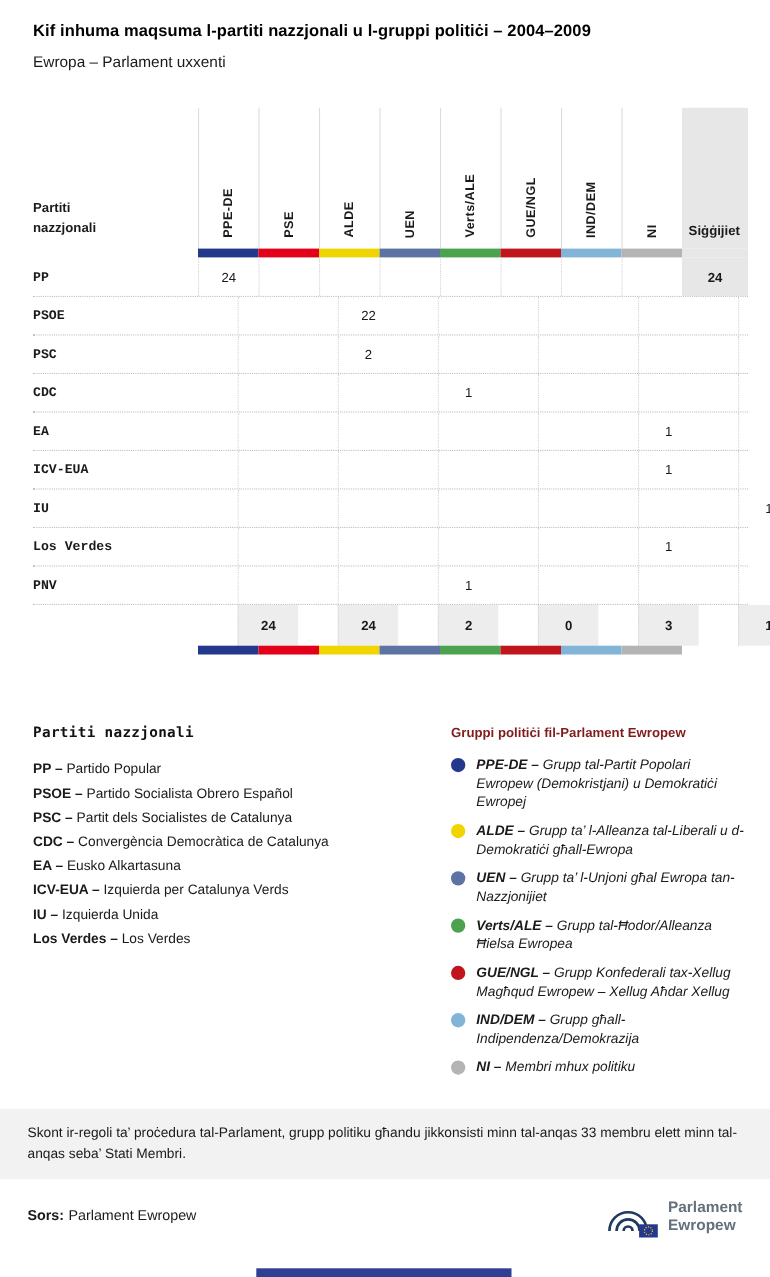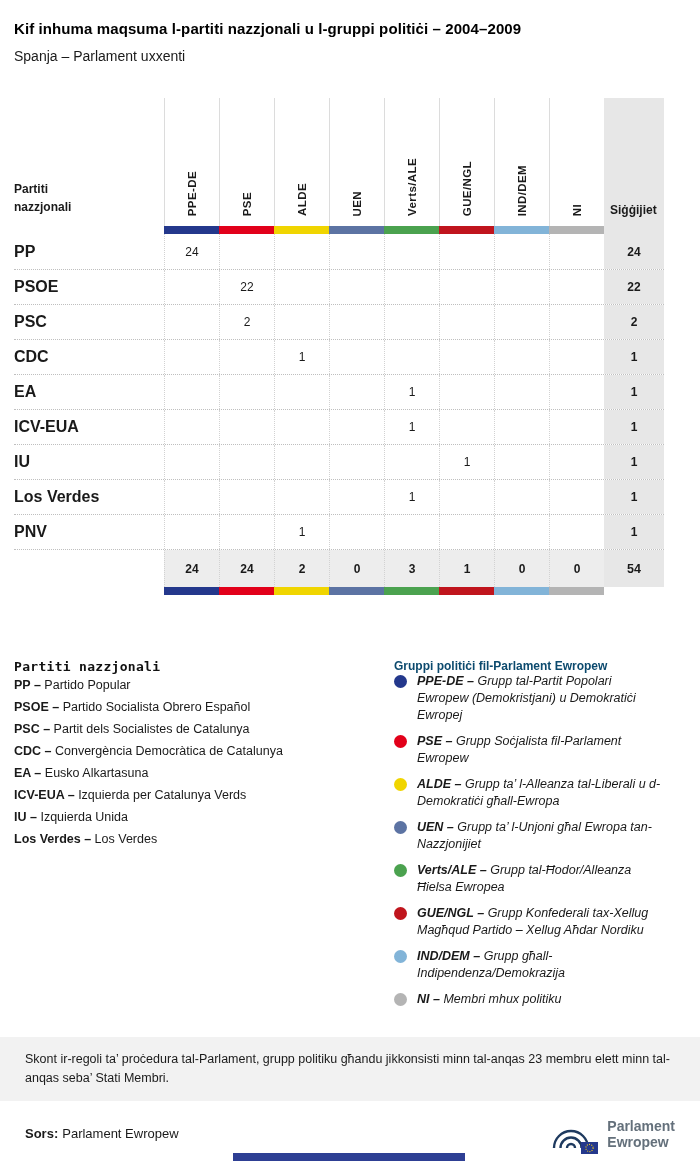--- a/index.html
+++ b/index.html
@@ -1,21 +1,21 @@
 <!DOCTYPE html>
 <html style="--accent-bar: #2e3f94; --seats-col-bg: #e7e7e7; --totals-bg: #ededed; --note-bg: #f2f2f2; --logo-arcs: #1e3a5f; --logo-text: #64707b; --flag-blue: #24388c; --flag-stars: #f7d117;"><head>
 <meta charset="utf-8">
 <style>
   * { margin:0; padding:0; box-sizing:border-box; }
   html,body { background:#fff; }
   body {
     width:700px; height:1161px; position:relative; overflow:hidden;
     font-family:"Liberation Sans", sans-serif; color:#1a1a1a;
   }
-  .content { padding:20px 14px 0; }
+  .content { padding:20px 30px 0; }
   .page-title { font-size:15px; font-weight:700; color:#000; letter-spacing:.1px; }
   .page-subtitle { font-size:14px; font-weight:400; margin-top:11px; color:#1a1a1a; }
 
   
   .seats-table { margin-top:34px; width:650px; }
   .t-row { display:flex; width:650px; }
   .c-party { flex:0 0 150px; width:150px; }
   .c-val   { flex:0 0 55px;  width:55px; }
   .c-seats { flex:0 0 60px;  width:60px; }
 
@@ -25,36 +25,36 @@
   .header-cell { display:flex; align-items:flex-end; justify-content:center; border-left:1px solid #dcdcdc; }
   .vlabel { writing-mode:vertical-rl; transform:rotate(180deg); font-weight:700; font-size:11.5px; letter-spacing:.4px; margin-bottom:10px; white-space:nowrap; }
   .header-seats { background:var(--seats-col-bg,#e7e7e7); display:flex; align-items:flex-end; padding:0 3px 9px 6px; }
   .seats-label { font-weight:700; font-size:12px; }
 
   .t-bars { height:8px; }
   .bar { height:8px; }
   .seats-bg { background:var(--seats-col-bg,#e7e7e7); }
 
   .t-data { height:35px; }
-  .sep { border-top:1px dotted #bfbfbf; }
-  .party-name { display:flex; align-items:center; font-weight:700; font-size:16px; }
+  .sep { border-top:1px dotted #bfbfbf;gap:36px; }
+  .party-name { display:flex; align-items:center; font-weight:700; font-size:12px;font-family:Liberation Mono, monospace; }
   .val { display:flex; align-items:center; justify-content:center; font-size:12px; border-left:1px dotted #d2d2d2; }
   .seats-val { background:var(--seats-col-bg,#e7e7e7); display:flex; align-items:center; justify-content:center; font-weight:700; font-size:12px; }
 
   .t-total { height:38px; }
   .total-val { background:var(--totals-bg,#ededed); display:flex; align-items:center; justify-content:center; font-weight:700; font-size:12px; border-left:1px dotted #d2d2d2; }
   .seats-total { background:var(--seats-col-bg,#e7e7e7); display:flex; align-items:center; justify-content:center; font-weight:700; font-size:12.5px; }
 
   
   .legends { display:flex; margin-top:64px; }
   .legend-parties { flex:0 0 380px; width:380px; }
   .legend-groups  { flex:0 0 270px; width:270px; }
   .lp-title { font-family:"DejaVu Sans Mono", monospace; font-size:13px; font-weight:700; letter-spacing:.3px; color:#111; }
-  .lg-title { font-size:12px; font-weight:700; color:#0c4a6e; }
-  .legends ul { list-style:none; }
+  .lg-title { font-size:12px; font-weight:700; color:#7f1d1d; }
+  .legends ul { list-style:none; margin-top:14px; }
   .p-item { font-size:12.5px; line-height:22px; }
   .p-item strong, .g-text strong { font-weight:700; }
   .g-item { display:flex; margin-bottom:9px; font-size:12.5px; line-height:17px;font-style:italic; }
   .dot { flex:0 0 13px; width:13px; height:13px; border-radius:50%; margin-right:10px; margin-top:2px; }
   .g-text { display:block; width:247px; }
 
   
   .note { margin-top:20px; background:var(--note-bg,#f2f2f2); padding:13px 25px; font-size:12.5px; line-height:1.5; color:#1a1a1a; width:700px; }
   .source-row { display:flex; justify-content:space-between; align-items:center; margin-top:12px; padding:0 25px; }
   .source { font-size:13px; }
@@ -65,21 +65,21 @@
   .logo .flag { fill:var(--flag-blue,#24388c); }
   .logo .stars { fill:none; stroke:var(--flag-stars,#f7d117); }
   .logo-text { margin-left:8px; font-size:14px; font-weight:700; color:var(--logo-text,#64707b); line-height:16px; display:flex; flex-direction:column; }
   .bottom-bar { position:absolute; bottom:0; left:233px; width:232px; height:8px; background:var(--accent-bar,#2e3f94); }
 </style>
 </head>
 <body>
 
 <div class="content">
   <h1 class="page-title">Kif inhuma maqsuma l-partiti nazzjonali u l-gruppi politiċi – 2004–2009</h1>
-  <h2 class="page-subtitle">Spanja – Parlament uxxenti</h2>
+  <h2 class="page-subtitle">Ewropa – Parlament uxxenti</h2>
 
   <div class="seats-table" id="seats-table">
       <div class="t-row t-header">
         <div class="c-party header-corner">
           <div class="corner-label">Partiti nazzjonali</div>
         </div>
         <div class="c-val header-cell">
           <span class="vlabel">PPE-DE</span>
         </div>
         <div class="c-val header-cell">
@@ -268,53 +268,49 @@
         </ul>
     </div>
     <div class="legend-groups">
       <h3 class="lg-title">Gruppi politiċi fil-Parlament Ewropew</h3>
       <ul id="groups-list">
           <li class="g-item">
             <span class="dot" style="background: rgb(36, 56, 140);"></span>
             <span class="g-text"><strong>PPE-DE – </strong><span>Grupp tal-Partit Popolari Ewropew (Demokristjani) u Demokratiċi Ewropej</span></span>
           </li>
           <li class="g-item">
-            <span class="dot" style="background: rgb(226, 0, 26);"></span>
-            <span class="g-text"><strong>PSE – </strong><span>Grupp Soċjalista fil-Parlament Ewropew</span></span>
-          </li>
-          <li class="g-item">
             <span class="dot" style="background: rgb(240, 213, 0);"></span>
             <span class="g-text"><strong>ALDE – </strong><span>Grupp ta’ l-Alleanza tal-Liberali u d-Demokratiċi għall-Ewropa</span></span>
           </li>
           <li class="g-item">
             <span class="dot" style="background: rgb(92, 115, 163);"></span>
             <span class="g-text"><strong>UEN – </strong><span>Grupp ta’ l-Unjoni għal Ewropa tan-Nazzjonijiet</span></span>
           </li>
           <li class="g-item">
             <span class="dot" style="background: rgb(75, 162, 79);"></span>
             <span class="g-text"><strong>Verts/ALE – </strong><span>Grupp tal-Ħodor/Alleanza Ħielsa Ewropea</span></span>
           </li>
           <li class="g-item">
             <span class="dot" style="background: rgb(192, 21, 29);"></span>
-            <span class="g-text"><strong>GUE/NGL – </strong><span>Grupp Konfederali tax-Xellug Magħqud Partido – Xellug Aħdar Nordiku</span></span>
+            <span class="g-text"><strong>GUE/NGL – </strong><span>Grupp Konfederali tax-Xellug Magħqud Ewropew – Xellug Aħdar Xellug</span></span>
           </li>
           <li class="g-item">
             <span class="dot" style="background: rgb(130, 180, 216);"></span>
             <span class="g-text"><strong>IND/DEM – </strong><span>Grupp għall-Indipendenza/Demokrazija</span></span>
           </li>
           <li class="g-item">
             <span class="dot" style="background: rgb(180, 180, 180);"></span>
             <span class="g-text"><strong>NI – </strong><span>Membri mhux politiku</span></span>
           </li>
         </ul>
     </div>
   </div>
 </div>
 
-<div class="note">Skont ir-regoli ta’ proċedura tal-Parlament, grupp politiku għandu jikkonsisti minn tal-anqas 23 membru elett minn tal-anqas seba’ Stati Membri.</div>
+<div class="note">Skont ir-regoli ta’ proċedura tal-Parlament, grupp politiku għandu jikkonsisti minn tal-anqas 33 membru elett minn tal-anqas seba’ Stati Membri.</div>
 
 <div class="source-row">
   <div class="source">
     <strong>Sors:</strong><span>Parlament Ewropew</span>
   </div>
   <div class="logo">
     <svg width="54" height="42" viewBox="0 0 54 42">
       <path class="arc" stroke-width="2.4" d="M9 35 A 17 17 0 1 1 43 35"></path>
       <path class="arc" stroke-width="2.4" d="M15.5 35 A 10.5 10.5 0 1 1 36.5 35"></path>
       <path class="arc" stroke-width="2.4" d="M22 35 A 4 4 0 1 1 30 35"></path>

